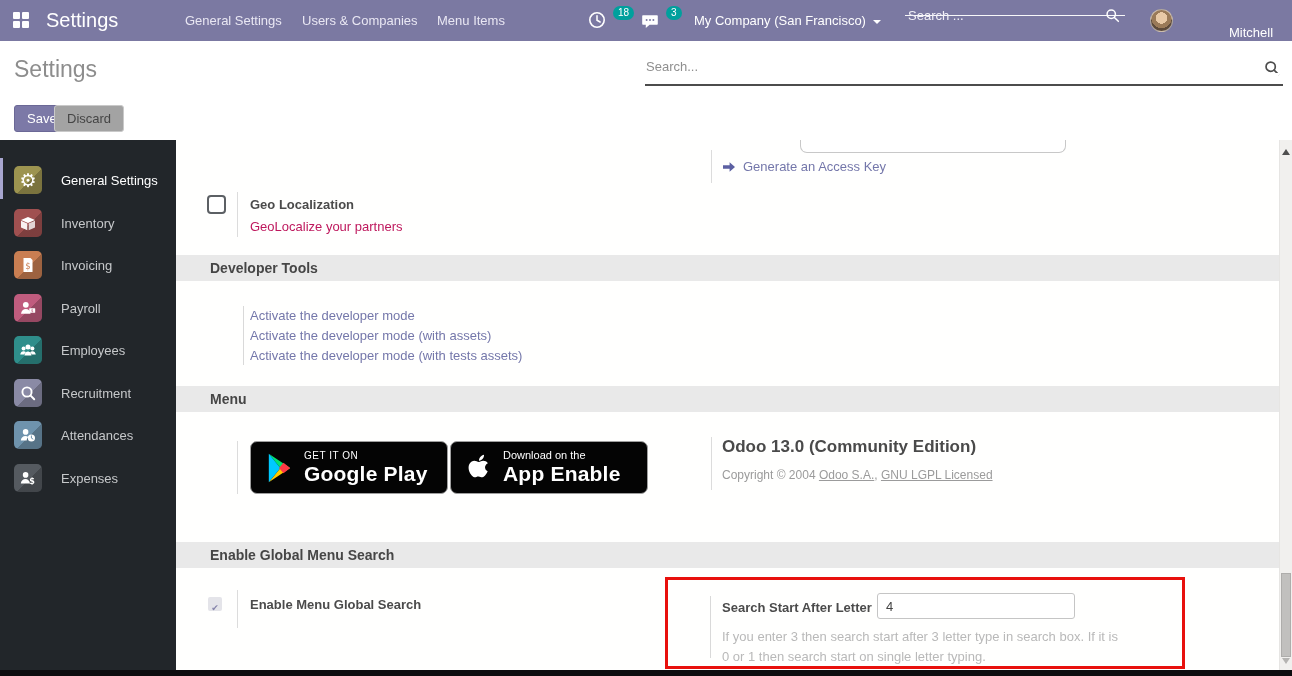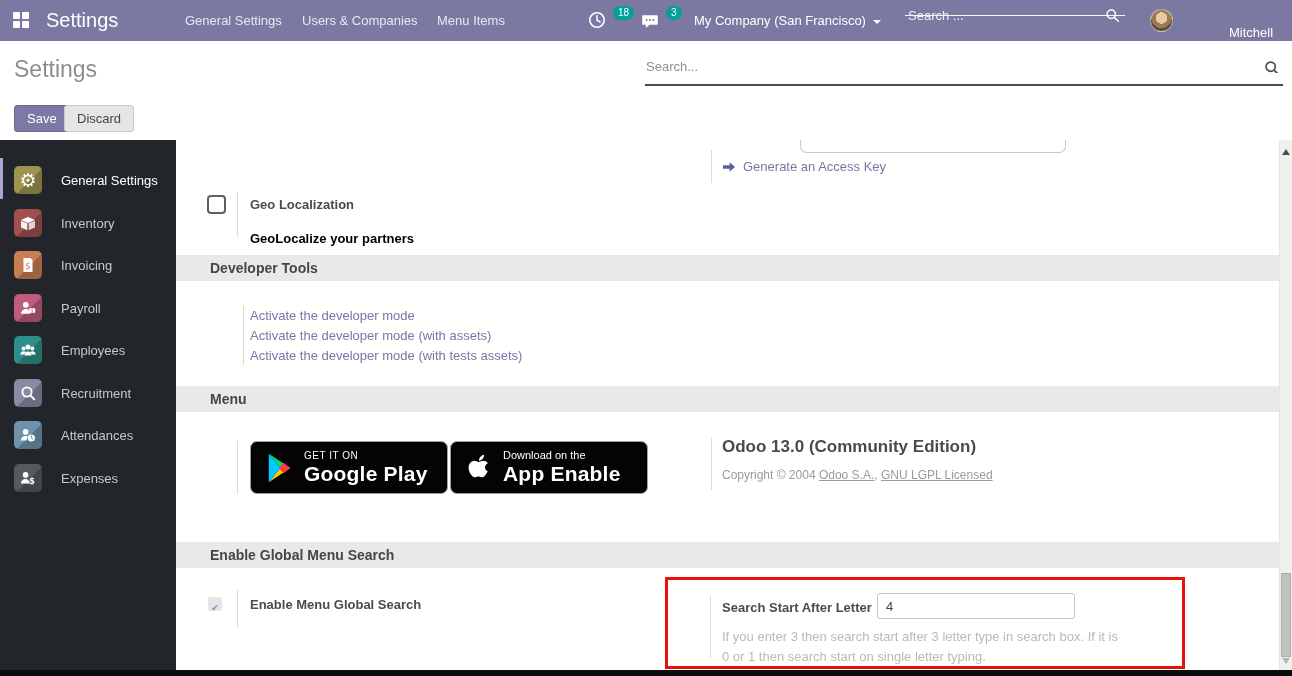--- a/index.html
+++ b/index.html
@@ -37,21 +37,21 @@
   .control-panel { position:absolute; left:0; top:41px; width:1292px; height:99px; background:#fff; z-index:20; }
   .cp-title { position:absolute; left:14px; top:15px; font-size:23px; color:#8d8d8d; }
   .cp-search { position:absolute; left:645px; top:14px; width:638px; height:31px; border-bottom:2px solid #4c4c4c; }
   .cp-search input { position:absolute; left:1px; top:4px; width:570px; border:none; outline:none; font-size:13px;
                      color:#555; font-family:inherit; }
   .cp-search input::placeholder { color:#8f8f8f; opacity:1; }
   .cp-search .mag { position:absolute; right:3px; top:5px; width:16px; height:16px; cursor:pointer; }
   .btn { position:absolute; top:64px; height:27px; padding:0 12px; font-size:13px; border-radius:3px; cursor:pointer;
          font-family:inherit; }
   .btn-save { left:14px; background:#7c79a7; color:#fff; border:1px solid #6b6896; }
-  .btn-discard { left:64px; background:#e5e5e5; color:#454545; border:1px solid #c9c9c9; }
+  .btn-discard { left:54px; background:#a3a3a3; color:#454545; border:1px solid #c9c9c9; }
 
   
   .sidebar { position:absolute; left:0; top:140px; width:176px; height:530px; background:#22262a; z-index:10; }
   .active-bar { position:absolute; left:0; top:18px; width:3px; height:41px; background:#a8a6d0; }
   .side-item { position:absolute; left:0; width:176px; height:42px; display:flex; align-items:center; cursor:pointer; }
   .si-0{top:19px;} .si-1{top:62px;} .si-2{top:104px;} .si-3{top:147px;} .si-4{top:189px;}
   .si-5{top:232px;} .si-6{top:274px;} .si-7{top:317px;}
   .app-icon { position:relative; margin-left:14px; width:28px; height:28px; border-radius:5px; flex:0 0 28px;
               display:flex; align-items:center; justify-content:center; overflow:hidden; }
   .app-icon::after { content:""; position:absolute; inset:0;
@@ -72,21 +72,21 @@
   .vs-badges { left:237px; top:441px; height:53px; }
   .vs-about { left:711px; top:437px; height:53px; }
   .vs-egms { left:237px; top:590px; height:38px; }
   .vs-red { left:710px; top:596px; height:62px; background:#d9d9d9; }
 
   .access-link { position:absolute; left:722px; top:159px; display:flex; align-items:center; gap:7px;
                  font-size:13px; color:#7477aa; cursor:pointer; }
   .checkbox-empty { position:absolute; left:207px; top:195px; width:19px; height:19px; border:2px solid #5c6064;
                     border-radius:4px; background:#fff; cursor:pointer; }
   .geo-title { position:absolute; left:250px; top:197px; font-size:13px; font-weight:bold; color:#4b4b4b; }
-  .geo-sub { position:absolute; left:250px; top:231px; font-size:13px; color:#000000;font-weight:bold; }
+  .geo-sub { position:absolute; left:250px; top:219px; font-size:13px; color:#be185d; }
 
   .section-header { position:absolute; left:176px; width:1103px; height:26px; background:#e9e9e9; }
   .section-header span { position:absolute; left:34px; top:0; line-height:26px; font-size:14px; font-weight:bold; color:#464646; }
   .sh-dev { top:255px; } .sh-about { top:386px; } .sh-egms { top:542px; }
 
   .dev-link { position:absolute; left:250px; font-size:13px; color:#7477aa; cursor:pointer; }
   .dl-0 { top:308px; } .dl-1 { top:328px; } .dl-2 { top:348px; }
 
   .store-badge { position:absolute; top:441px; width:198px; height:53px; background:#040404; border:1px solid #9f9f9f;
                  border-radius:7px; cursor:pointer; display:flex; align-items:center; }

